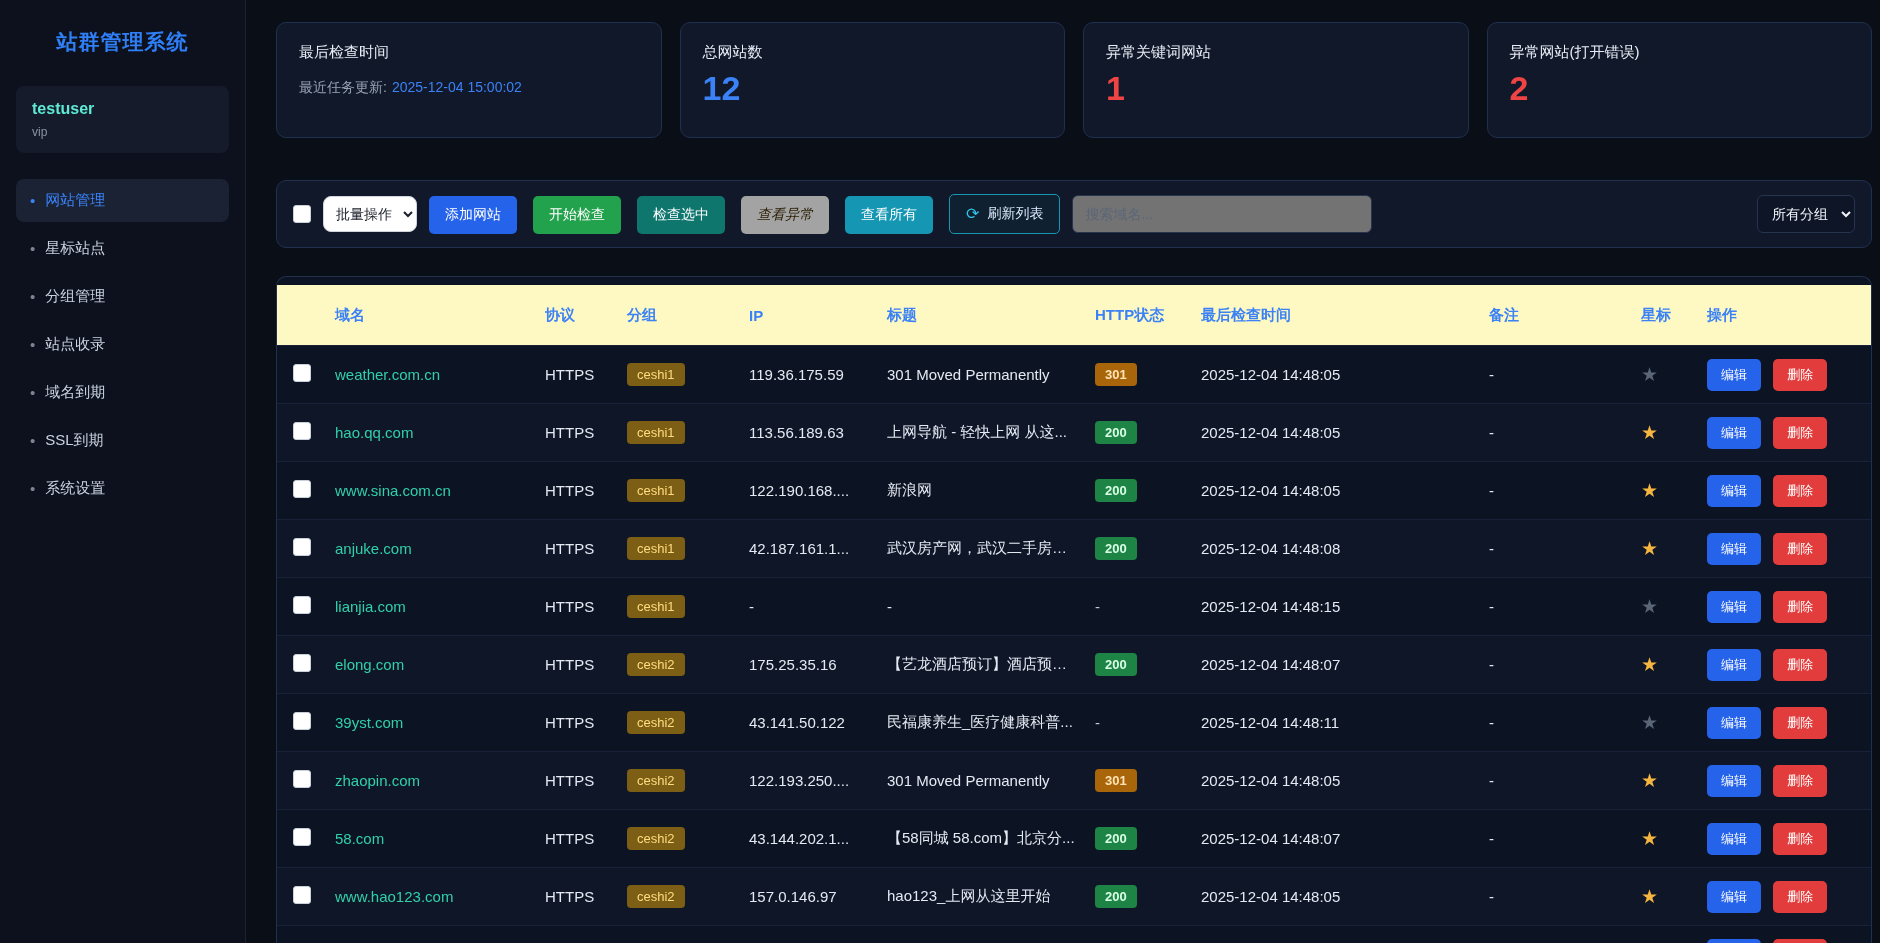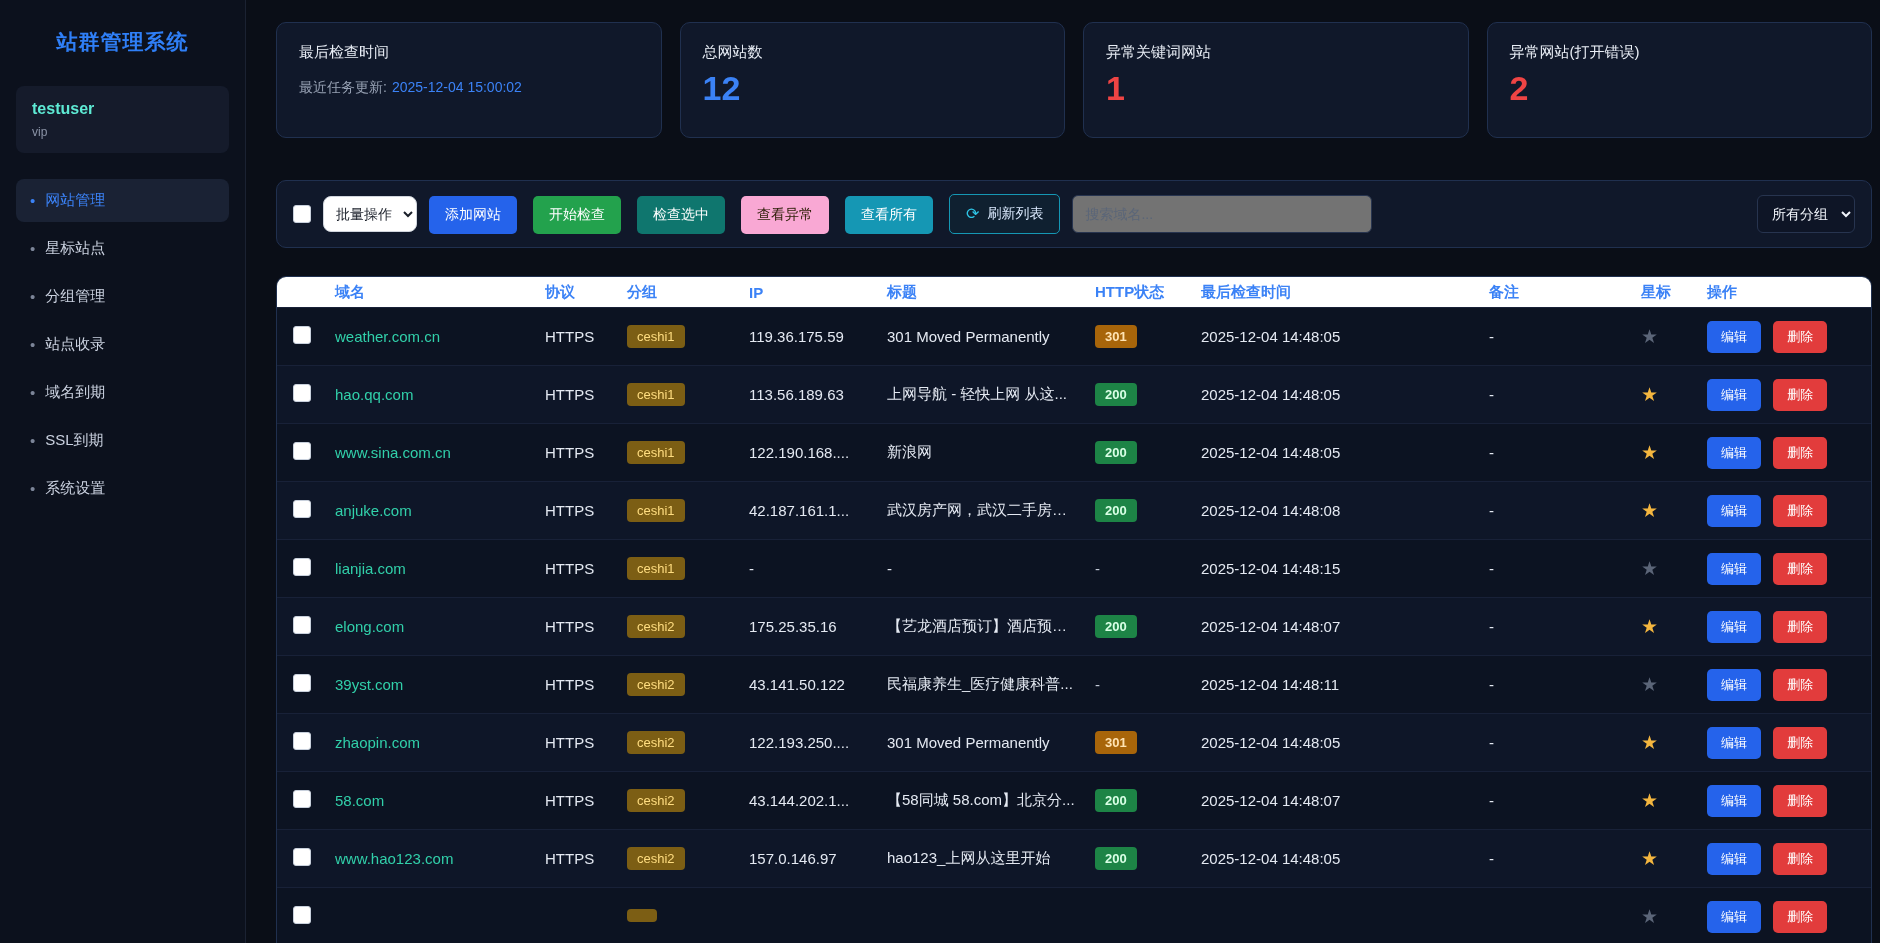--- a/index.html
+++ b/index.html
@@ -38,32 +38,32 @@
   .v-blue{color:#3b82f6;} .v-red{color:#ef4444;}
 
   
   .toolbar{margin-top:42px; padding:13px 16px; display:flex; align-items:center; gap:12px;}
   .cb{appearance:none; -webkit-appearance:none; width:18px; height:18px; background:#ffffff; border:1px solid #c8d0dc; border-radius:3px; margin:0; flex:0 0 auto; cursor:pointer;}
   .bulk-select{background:#ffffff; color:#1a1f29; font-size:14px; padding:8px 8px; border-radius:8px; border:1px solid #d0d5dd; font-family:inherit; cursor:pointer;}
   .tbtn{border:none; border-radius:5px; padding:10px 16px; font-size:14px; color:#fff; font-weight:500; cursor:pointer; font-family:inherit; white-space:nowrap;}
   .b-blue{background:#2563eb;}
   .b-green{background:#23a24d;}
   .b-teal{background:#0f766e;}
-  .b-orange{background:#f9a8d4; color:#2a1d04;}
+  .b-orange{background:#a3a3a3; color:#2a1d04;font-style:italic;}
   .b-cyan{background:#1597b4;}
   .b-refresh{background:#0f2030; border:1px solid #1597b4; color:#dbeafe; display:inline-flex; align-items:center; gap:8px;}
   .b-refresh .ric{color:#2ec5e6; font-size:16px; line-height:1;}
   .search{width:300px; background:#737373; border:1px solid #27344f; color:#dfe6f1; padding:10px 12px; border-radius:6px; font-size:14px; font-family:inherit;}
   .search::placeholder{color:#5b6678;}
   .spacer{flex:1;}
   .group-select{background:#0e1526; color:#f1f5fb; border:1px solid #27344f; padding:9px 10px; border-radius:6px; font-size:14px; font-family:inherit; cursor:pointer;}
 
   
   .table-card{margin-top:28px; border:1px solid #20304f; border-bottom:none; border-radius:10px 10px 0 0; overflow:hidden; background:#0c1322;}
-  .thead{display:grid; grid-template-columns:var(--cols); background:#ffffff; height:30px; align-items:center;}
+  .thead{display:grid; grid-template-columns:var(--cols); background:#fef9c3; height:60px; align-items:center;margin-top:8px;}
   .hcell{color:#3b82f6; font-weight:bold; font-size:15px; padding:0 10px; white-space:nowrap; overflow:hidden;}
   .trow{display:grid; grid-template-columns:var(--cols); height:58px; align-items:center; border-top:1px solid #182138;}
   .trow:nth-child(even){background:#0e1628;}
   .cell{padding:0 10px; font-size:15px; color:#e4e9f2; overflow:hidden; white-space:nowrap; text-overflow:ellipsis;}
   .c-check{padding-left:16px;}
   .domain{color:#31d0aa; cursor:pointer; text-decoration:none;}
   .gbadge{display:inline-block; background:#7c5e14; color:#ffdd80; font-size:13px; padding:5px 10px; border-radius:4px; min-width:30px; text-align:center; line-height:1;}
   .gbadge:empty{height:13px;}
   .sbadge{display:inline-block; font-size:13px; font-weight:bold; padding:5px 10px; border-radius:4px; line-height:1;}
   .s200{background:#1d8446; color:#d9ffe6;}

